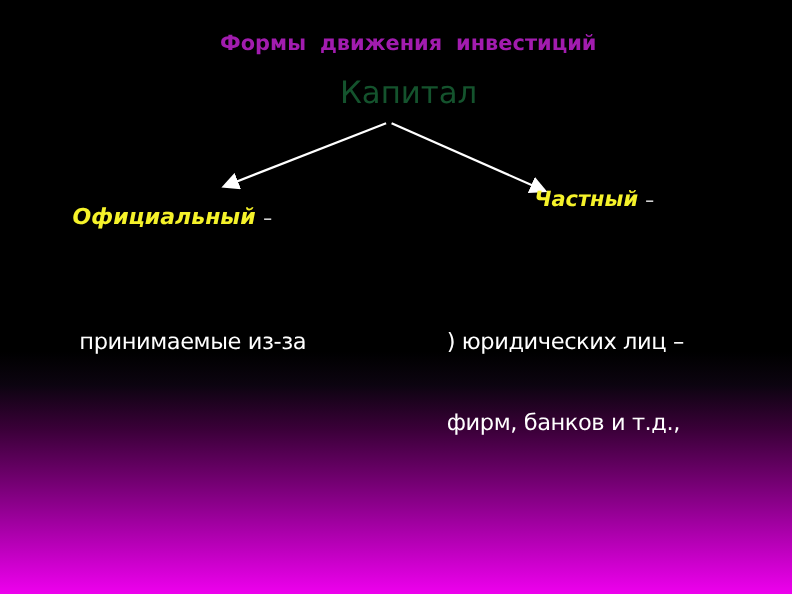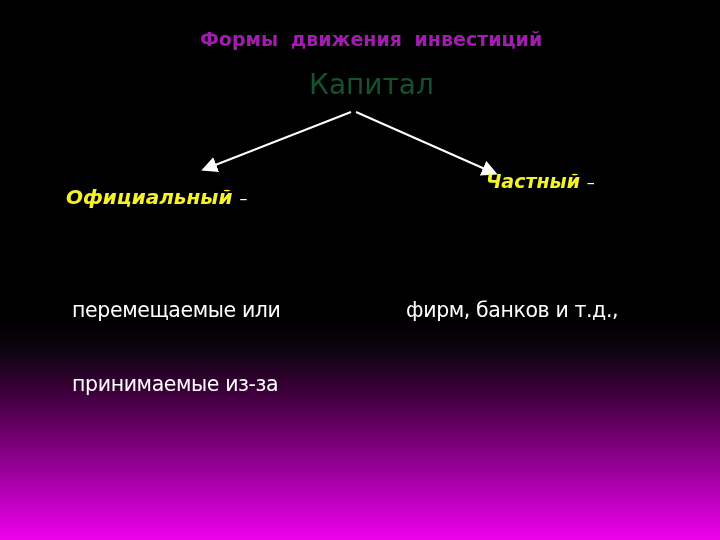--- a/index.html
+++ b/index.html
@@ -60,28 +60,28 @@
   <span>Официальный</span>
   <span class="dash">–</span>
 </div>
 
 <div class="abs branch-label right-label">
   <span>Частный</span>
   <span class="dash">–</span>
 </div>
 
 <div class="abs body-text left-body">
-  <div> перемещаемые или</div>
   <div> принимаемые из-за</div>
   
   
   
   
 </div>
 
 <div class="abs body-text right-body">
+  <div> ) юридических лиц –</div>
   <div> фирм, банков и т.д.,</div>
   
   
   
   
   
 </div>
 
 </body></html>

